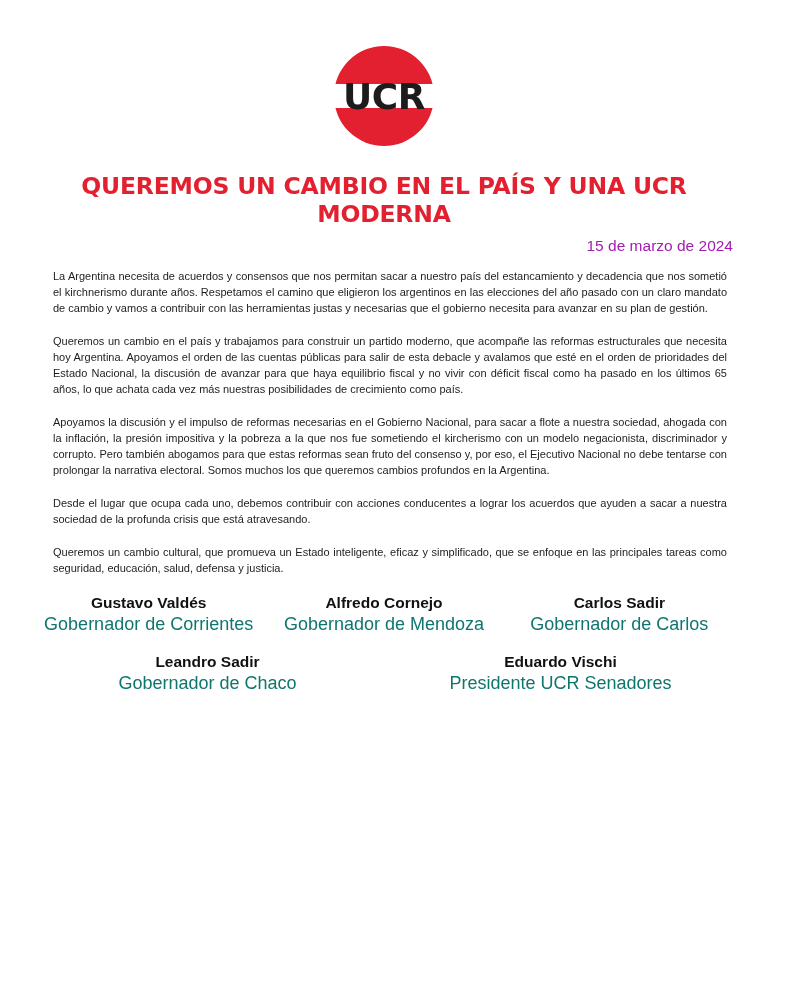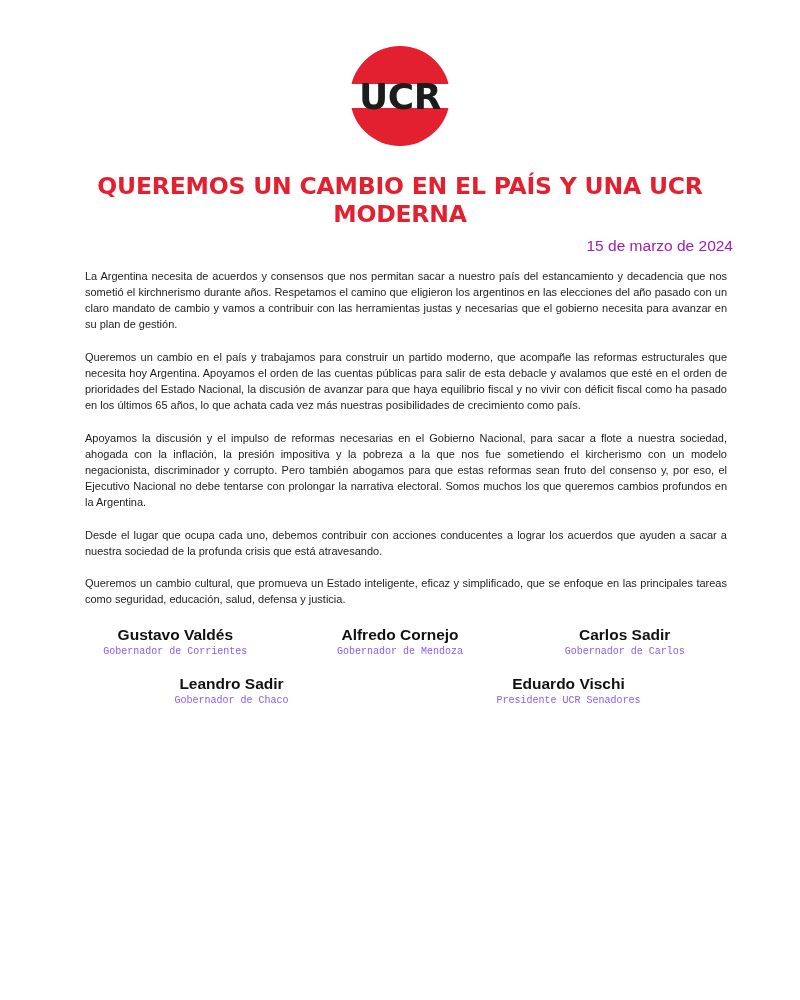--- a/index.html
+++ b/index.html
@@ -11,21 +11,21 @@
     width: 800px;
     height: 1000px;
     font-family: "Liberation Sans", sans-serif;
     color: #1a1a1a;
     overflow: hidden;
   }
   .page {
     width: 800px;
     height: 1000px;
     box-sizing: border-box;
-    padding: 30px 55px 0 55px;
+    padding: 30px 55px 0 23px;
     position: relative;
     background: #fff;
   }
 
   
   .logo-wrap {
     display: flex;
     justify-content: center;
     align-items: center;
     margin-top: 16px;
@@ -115,23 +115,22 @@
     flex: 1 1 33%;
     text-align: center;
   }
   .sig-name {
     font-weight: bold;
     font-size: 15.5px;
     color: #111;
     margin-bottom: 2px;
   }
   .sig-role {
-    font-size: 10px;
-    color: #8b5cf6;
-    font-family: Liberation Mono, monospace;
+    font-size: 18px;
+    color: #0f766e;
   }
 </style>
 </head>
 <body>
 
 <div class="page">
 
   <div class="logo-wrap">
     <div class="logo">
       <div class="logo-circle"></div>

